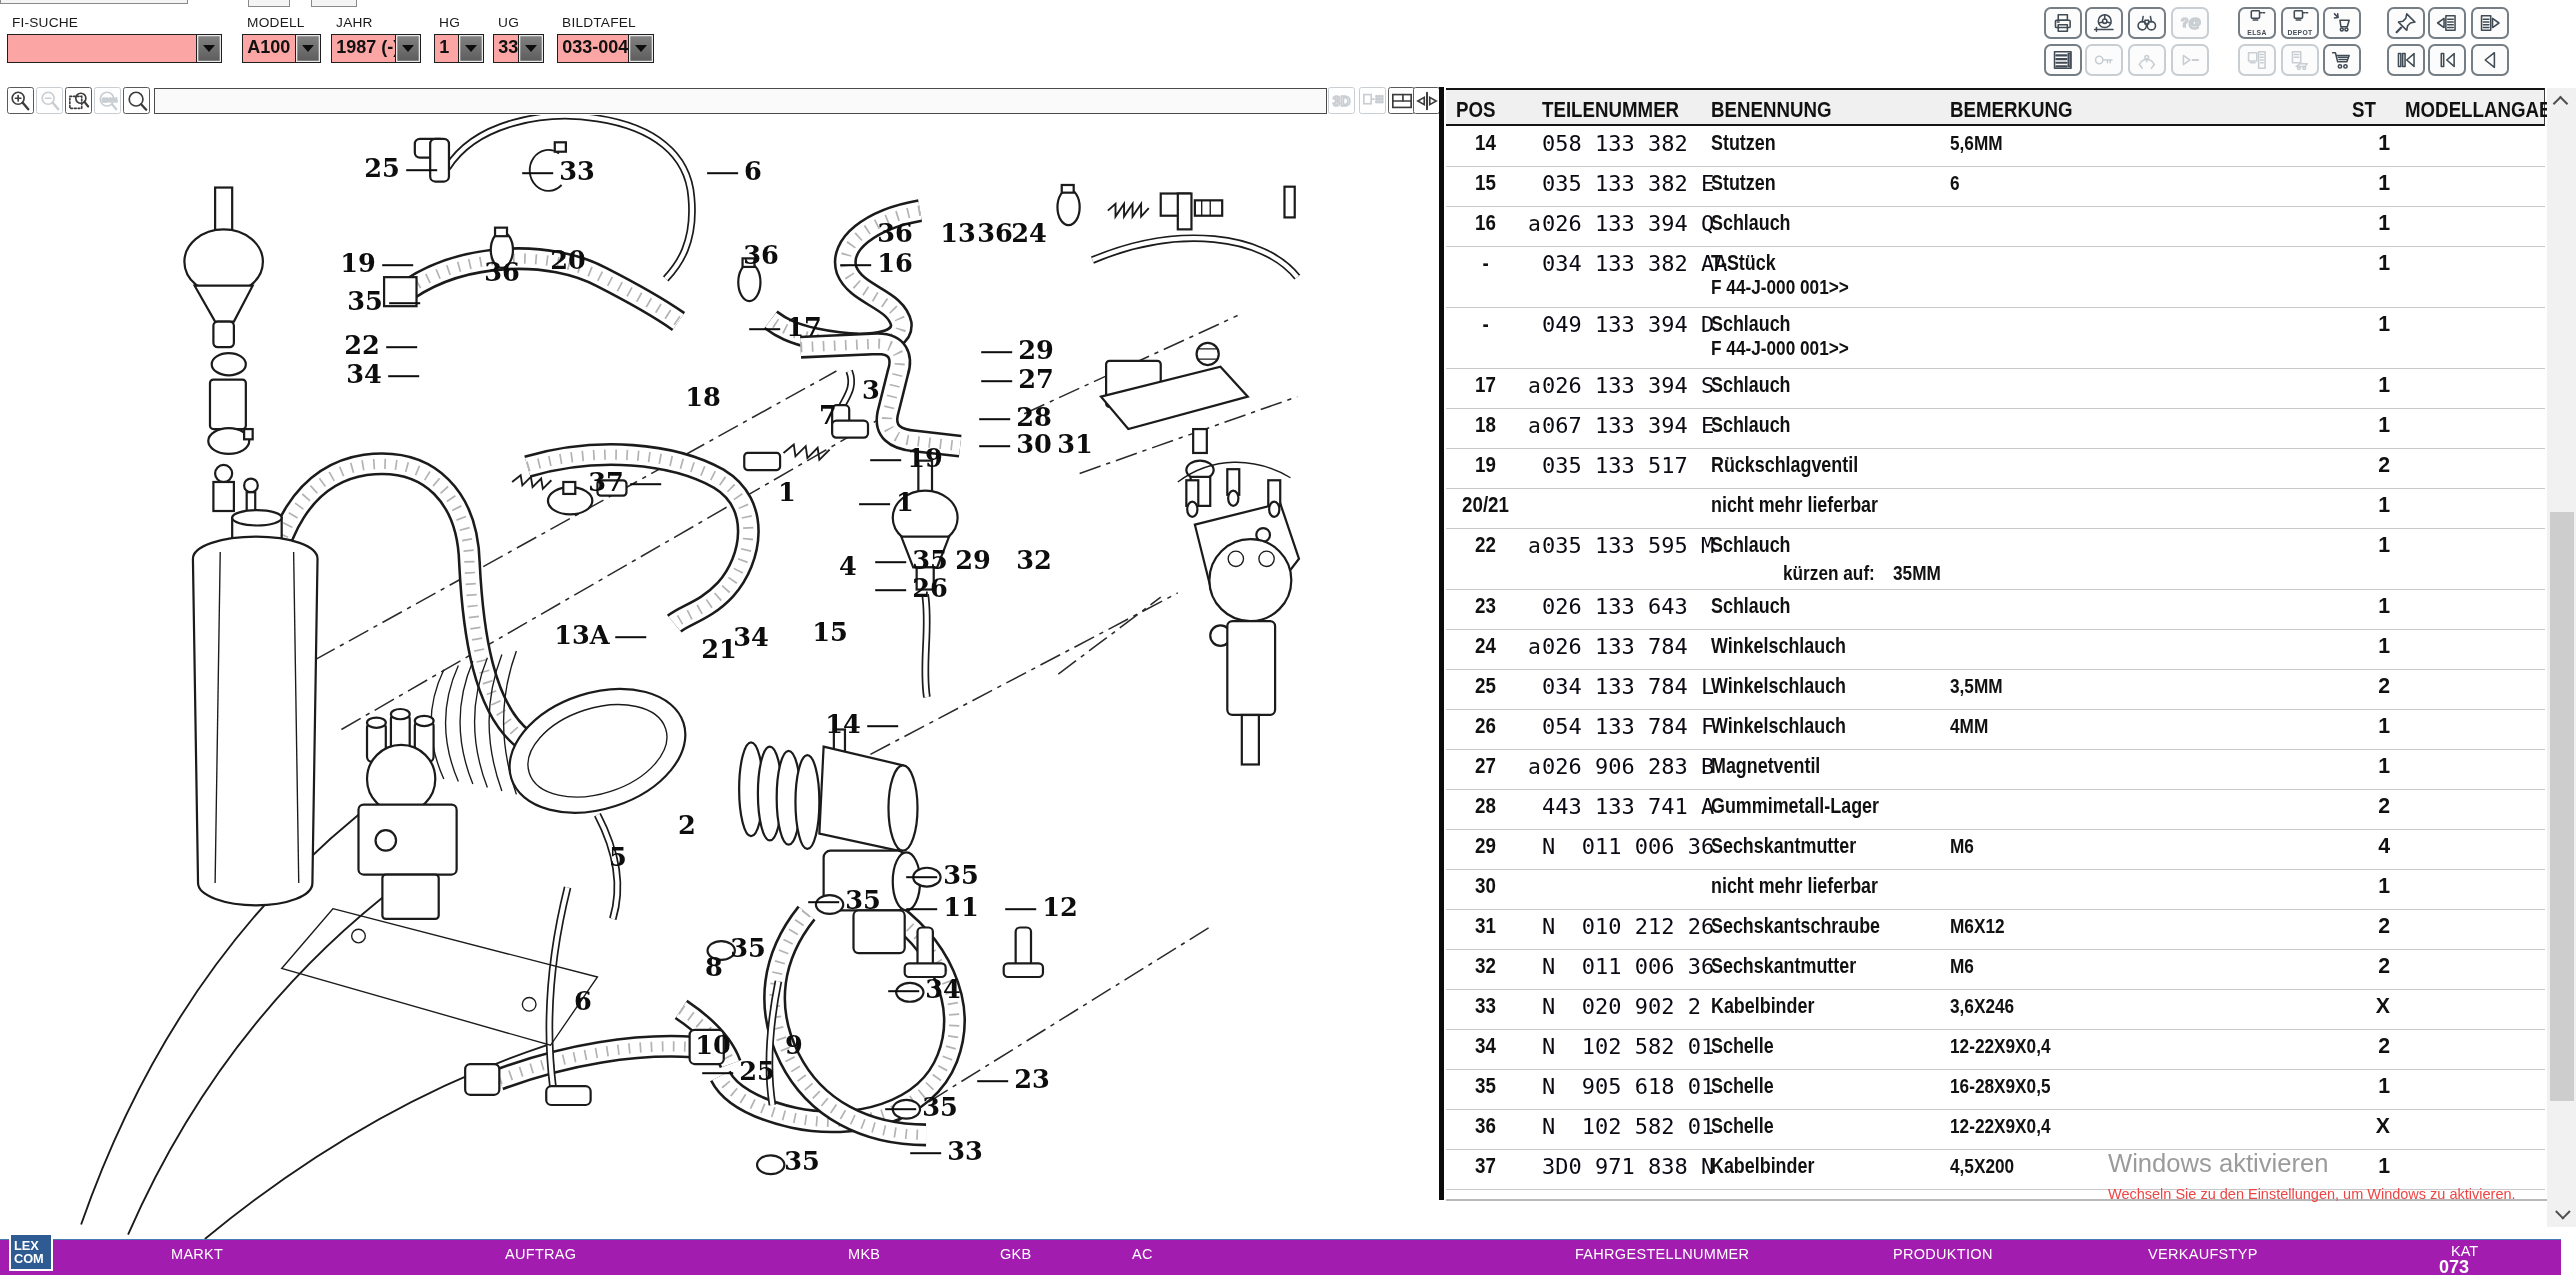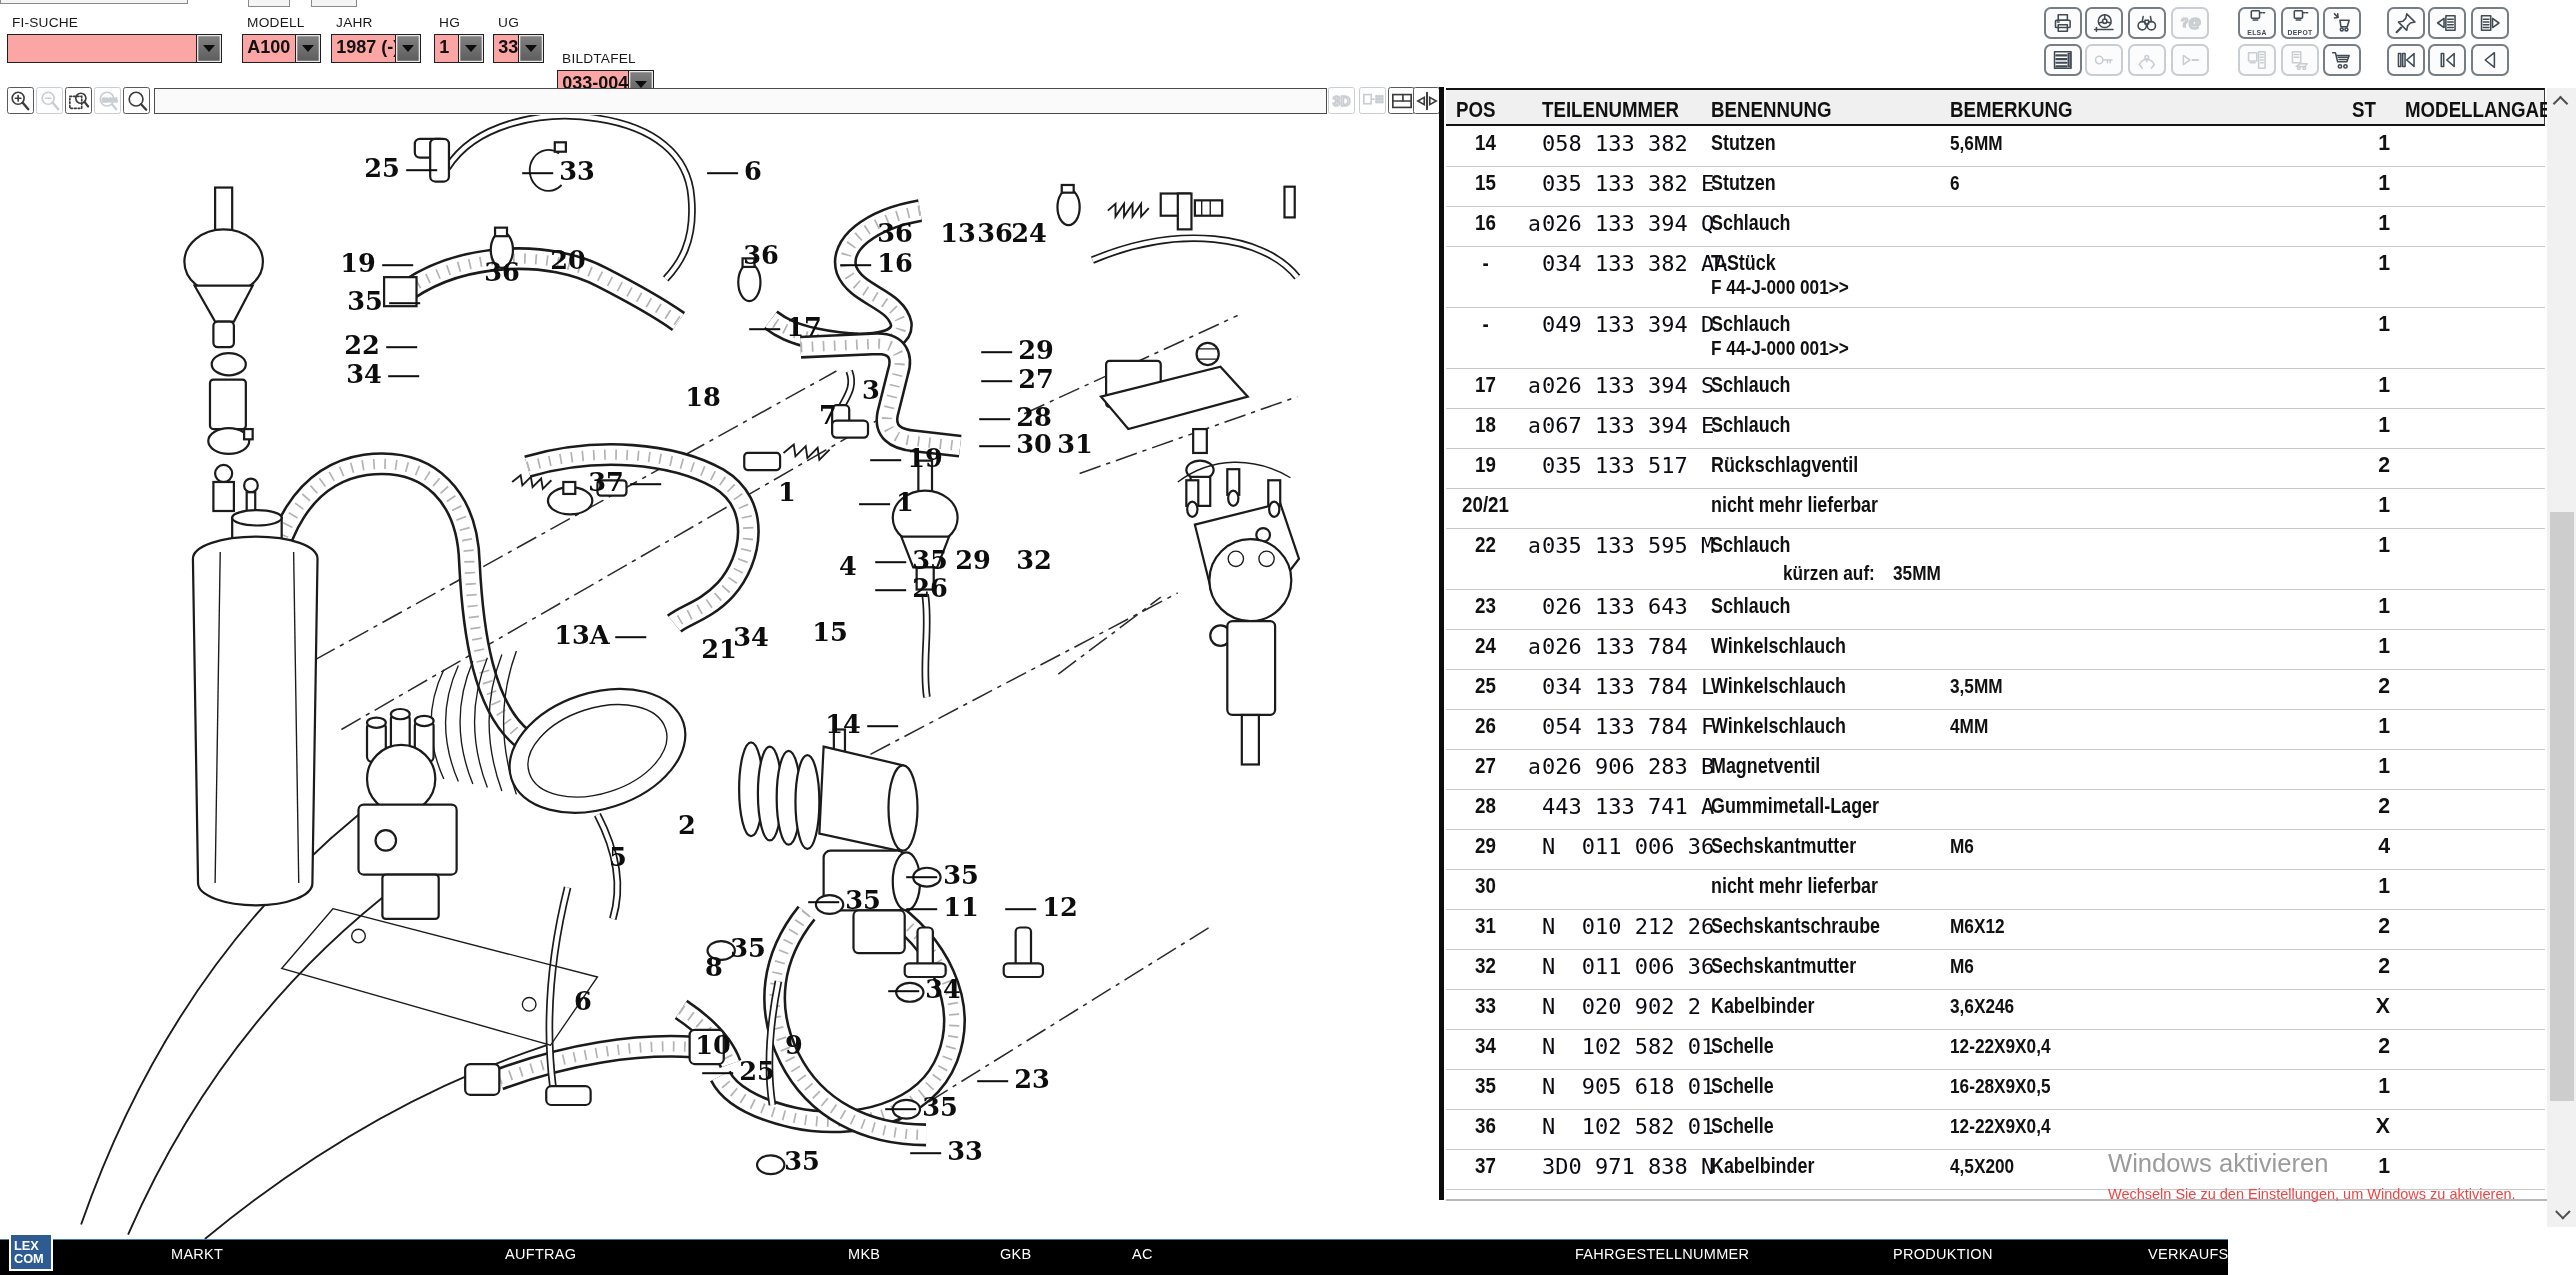--- a/index.html
+++ b/index.html
@@ -60,21 +60,21 @@
   .sb .btn{position:absolute;left:0;width:29px;height:29px;display:flex;align-items:center;justify-content:center;}
   .chev{width:9.4px;height:9.4px;border-left:2.6px solid #505050;border-top:2.6px solid #505050;}
   .chev.up{transform:rotate(45deg) translateY(1.7px);}
   .chev.down{transform:rotate(225deg) translateY(1.7px);}
   .sb .thumb{position:absolute;left:2.6px;top:424px;width:24px;height:589px;background:#cdcdcd;}
   .tbottom{position:absolute;left:1446px;top:1199px;width:1101px;height:1.7px;background:#b9b9b9;}
   
   .wm1{position:absolute;left:2108px;top:1149px;font-size:25.6px;color:#9b9b9b;}
   .wm2{position:absolute;left:2108px;top:1186px;font-size:14.5px;color:#ef4444;}
   
-  .bbar{position:absolute;left:0;top:1239px;width:2228px;height:36px;background:#000000;border-top:0.9px solid #4a7ab5;}
+  .bbar{position:absolute;left:0;top:1239px;width:2561px;height:36px;background:#a21caf;border-top:0.9px solid #4a7ab5;}
   .bbar span{position:absolute;top:6px;color:#fff;font-size:14.5px;letter-spacing:0.3px;white-space:nowrap;}
   .bb0{left:171px;} .bb1{left:505px;} .bb2{left:848px;} .bb3{left:1000px;} .bb4{left:1132px;}
   .bb5{left:1575px;} .bb6{left:1893px;} .bb7{left:2148px;}
   .kat{position:absolute;left:2439px;top:1243px;color:#fff;font-size:14.5px;margin-left:12px;}
   .katv{position:absolute;left:2439px;top:1257px;color:#fff;font-size:18px;font-weight:bold;}
   .logo{position:absolute;left:8.5px;top:1233px;width:44px;height:38px;background:#2d5b92;border:2.6px solid #fff;
         color:#fff;font-weight:bold;font-size:12.8px;line-height:12.8px;padding:5.1px 0 0 3.4px;box-sizing:border-box;}
   
   .p{fill:#fff;stroke:#1b1b1b;stroke-width:2.6;}
   .ln{fill:none;stroke:#1b1b1b;stroke-width:2.2;}
@@ -310,21 +310,21 @@
   </div>
   <div class="fgroup" style="left:493px;width:51px;">
     <span class="flabel">UG</span>
     <div class="combo">
       <span class="val">33</span>
       <span class="arrowbtn">
           <i></i>
         </span>
     </div>
   </div>
-  <div class="fgroup" style="left:557px;width:97px;margin-top:36px;">
+  <div class="fgroup" style="left:557px;width:97px;">
     <span class="flabel">BILDTAFEL</span>
     <div class="combo">
       <span class="val">033-004</span>
       <span class="arrowbtn">
           <i></i>
         </span>
     </div>
   </div>
 </div>
 

